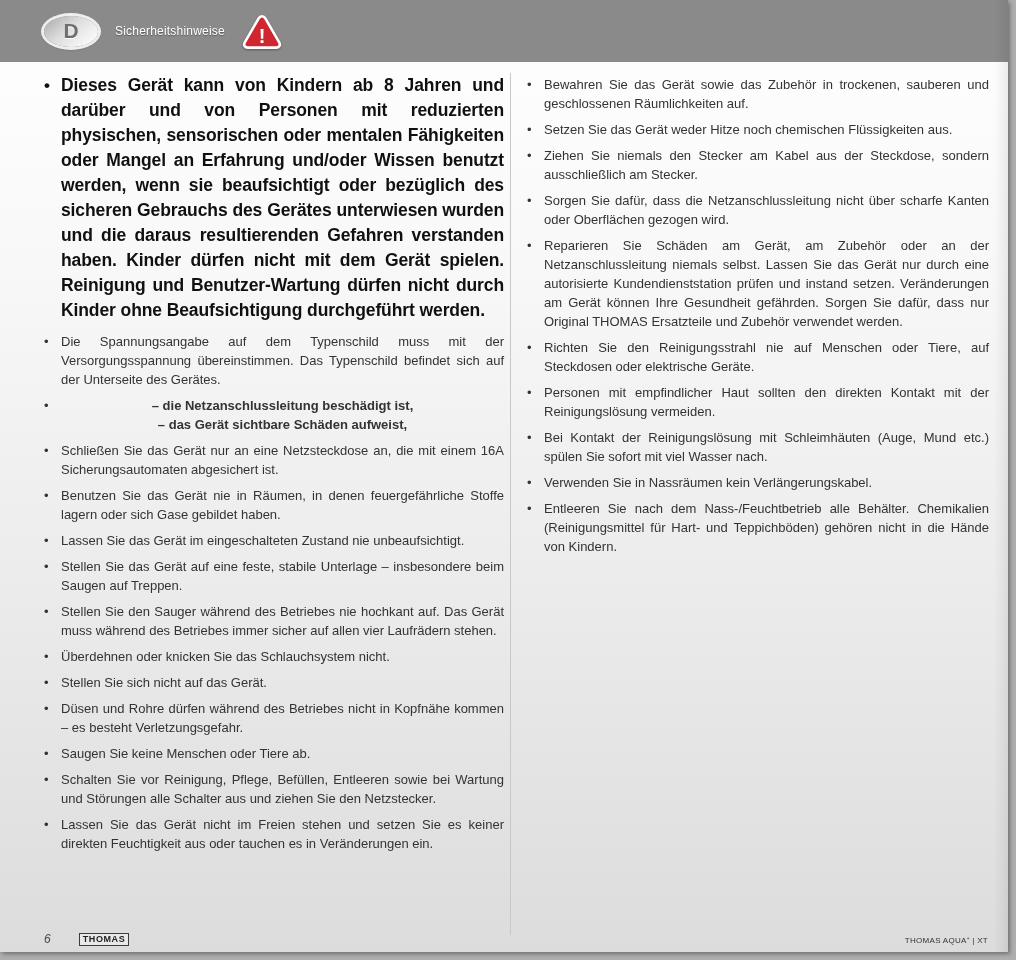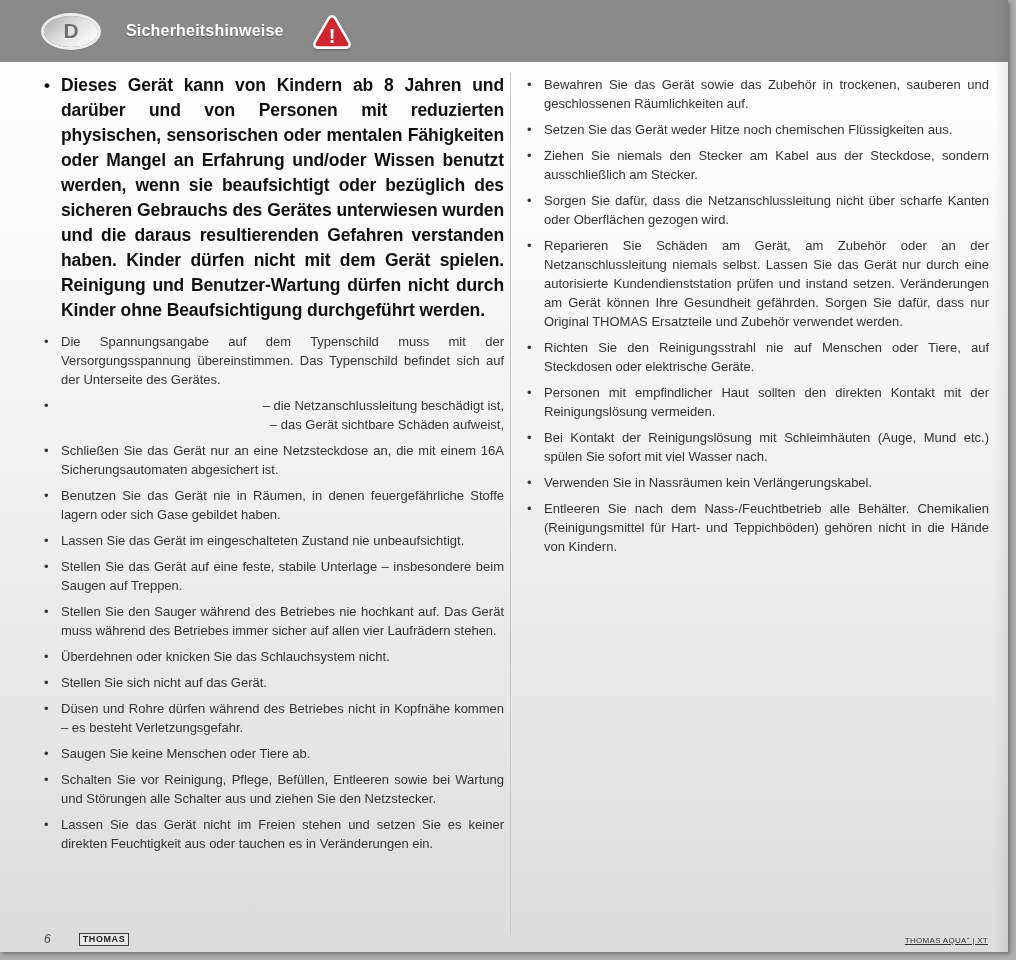--- a/index.html
+++ b/index.html
@@ -29,57 +29,57 @@
     width:54px;height:31px;border-radius:50%;
     background:linear-gradient(140deg,#a8a8a8 0%,#dedede 45%,#ffffff 95%);
     box-shadow:0 0 0 3px #eeeeee,0 2px 3px rgba(0,0,0,.45);
     display:flex;align-items:center;justify-content:center;
   }
   .badge span{
     font-size:21px;font-weight:bold;color:#6f6f6f;
     text-shadow:0 1px 0 #fff;
   }
   .hdr h1{
-    margin:11px;font-size:16px;font-weight:bold;color:#ffffff;
+    margin:0;font-size:12px;font-weight:normal;color:#ffffff;
     letter-spacing:.2px;text-shadow:0 1px 1px rgba(0,0,0,.35);
   }
   .warn{width:40px;height:37px;filter:drop-shadow(0 1px 1px rgba(0,0,0,.35));}
   
   .main{display:flex;padding-top:11px;}
   .col-left{width:460px;margin-left:44px;}
   .divider{width:1px;background:#c8c8c8;margin-left:6px;align-self:stretch;min-height:862px;}
   .col-right{width:462px;margin-left:16px;}
   .lead{display:flex;gap:11px;color:#101010;}
   .lead .marker{flex:none;font-size:17px;font-weight:bold;line-height:25px;}
   .lead p{
     flex:1;margin:0;font-size:17.5px;font-weight:bold;line-height:25px;
     text-align:justify;letter-spacing:-.1px;
   }
   ul.blist{list-style:none;margin:9px 0 0 0;padding:0;}
   ul.blist li{display:flex;gap:9px;margin-bottom:7px;color:#333;}
   ul.blist .marker{flex:none;width:8px;font-size:13px;line-height:19px;}
   .btext{flex:1;}
   .btext p{margin:0;font-size:13px;line-height:19px;text-align:justify;}
-  .btext p.sub{text-align:right;}
+  .btext p.sub{text-align:center;font-weight:bold;}
   .col-right ul.blist{margin-top:2px;}
   .sect-head{
     margin:16px 0 9px 0;font-size:13.5px;font-weight:bold;color:#101010;
   }
   
   .ftr{
     position:absolute;left:44px;right:20px;bottom:6px;
     display:flex;justify-content:space-between;align-items:center;
   }
   .ftr-left{display:flex;align-items:center;gap:28px;}
   .pagenum{font-size:12px;font-style:italic;color:#4a4a4a;}
   .brand{
     font-size:9px;font-weight:bold;color:#222;letter-spacing:.6px;
     border:1.5px solid #3c3c3c;padding:0 3px;line-height:11px;background:#e8e8e8;
   }
-  .model{font-size:8px;color:#333;letter-spacing:.3px;text-decoration:underline;}
+  .model{font-size:8px;color:#333;letter-spacing:.3px;}
 </style>
 </head>
 <body>
 
 <div class="screen">
   <div class="page">
 
     <div class="hdr">
       <div class="badge">
         <span>D</span>

